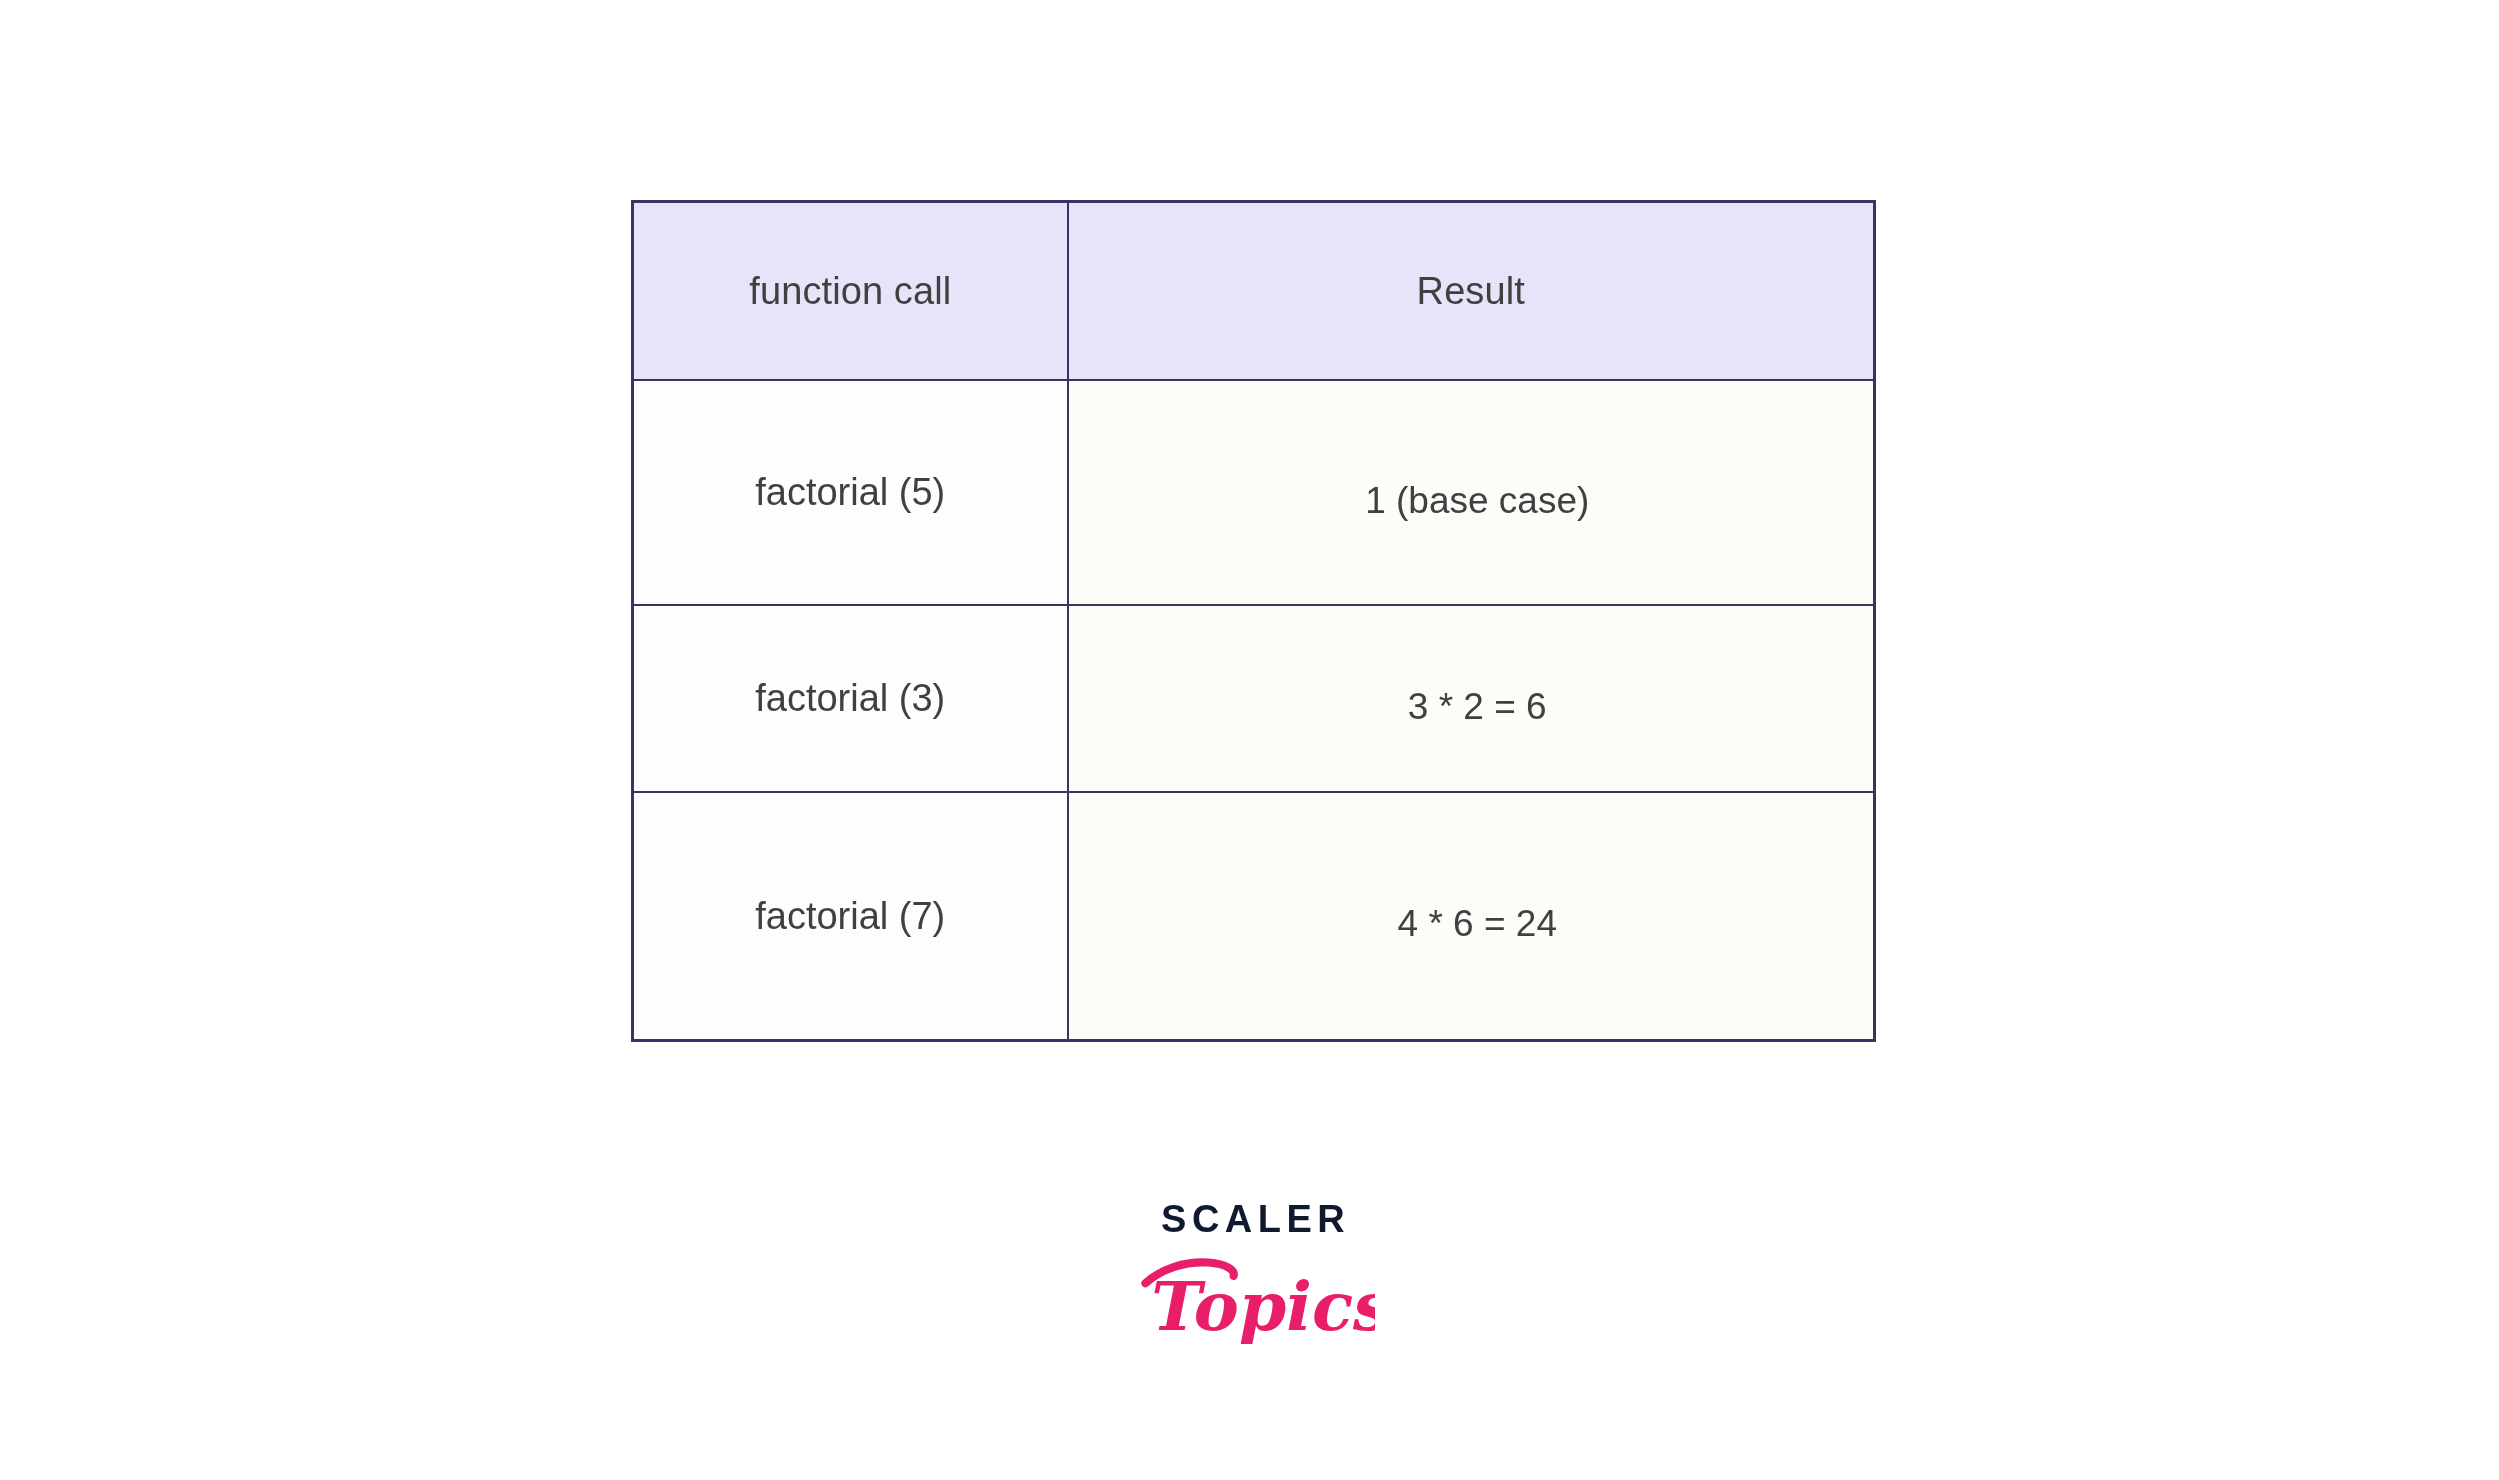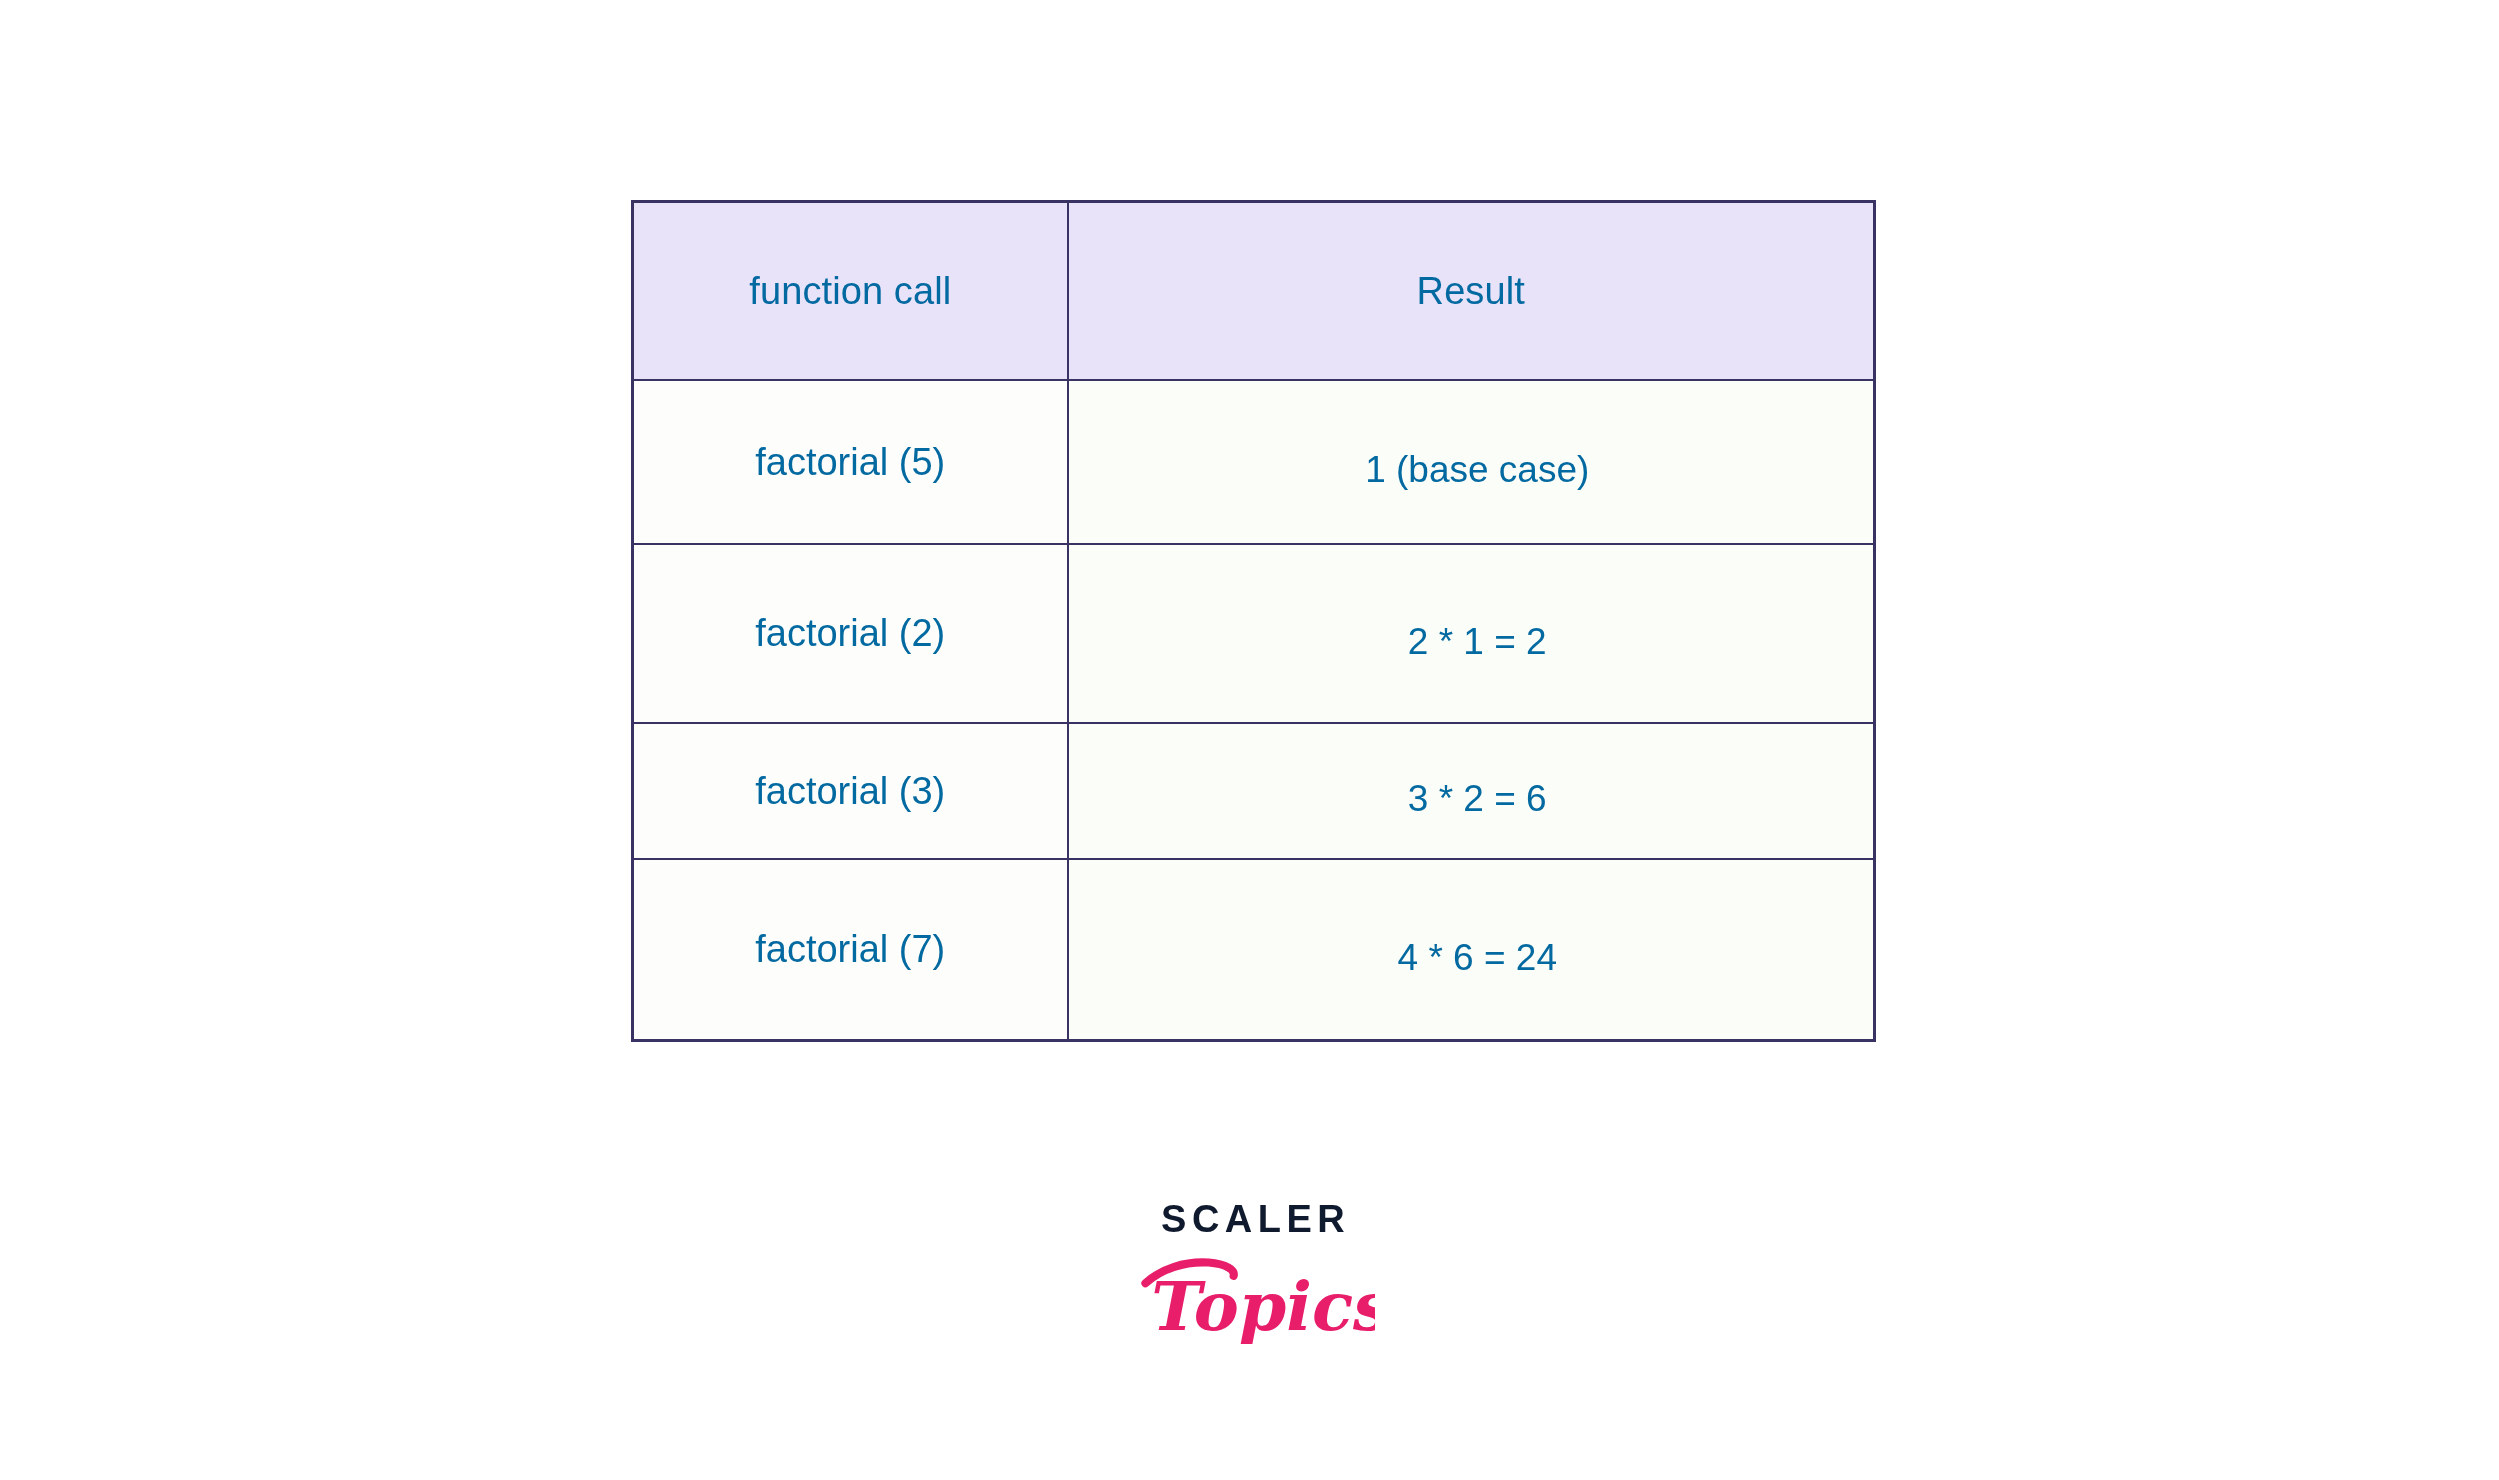--- a/index.html
+++ b/index.html
@@ -35,21 +35,21 @@
   table.recursion-table col.col-call  { width: 435px; }
   table.recursion-table col.col-result{ width: 807px; }
 
   table.recursion-table th,
   table.recursion-table td {
     border: 2.2px solid #393364;
     padding: 0;
     margin: 0;
     text-align: center;
     vertical-align: middle;
-    color: #0369a1;
+    color: #404040;
     font-weight: 400;
   }
 
   table.recursion-table thead th {
     background: #e8e3f9;
     height: 176px;
     font-size: 38px;
     font-weight: 400;
     letter-spacing: 0.1px;
   }
@@ -135,28 +135,20 @@
     </thead>
     <tbody>
       <tr class="row-1">
         <td class="cell-call">
           <span class="call-inner">factorial (5)</span>
         </td>
         <td class="cell-result">
           <span class="result-inner">1 (base case)</span>
         </td>
       </tr>
-      <tr class="row-2">
-        <td class="cell-call">
-          <span class="call-inner">factorial (2)</span>
-        </td>
-        <td class="cell-result">
-          <span class="result-inner">2 * 1 = 2</span>
-        </td>
-      </tr>
       <tr class="row-3">
         <td class="cell-call">
           <span class="call-inner">factorial (3)</span>
         </td>
         <td class="cell-result">
           <span class="result-inner">3 * 2 = 6</span>
         </td>
       </tr>
       <tr class="row-4">
         <td class="cell-call">

